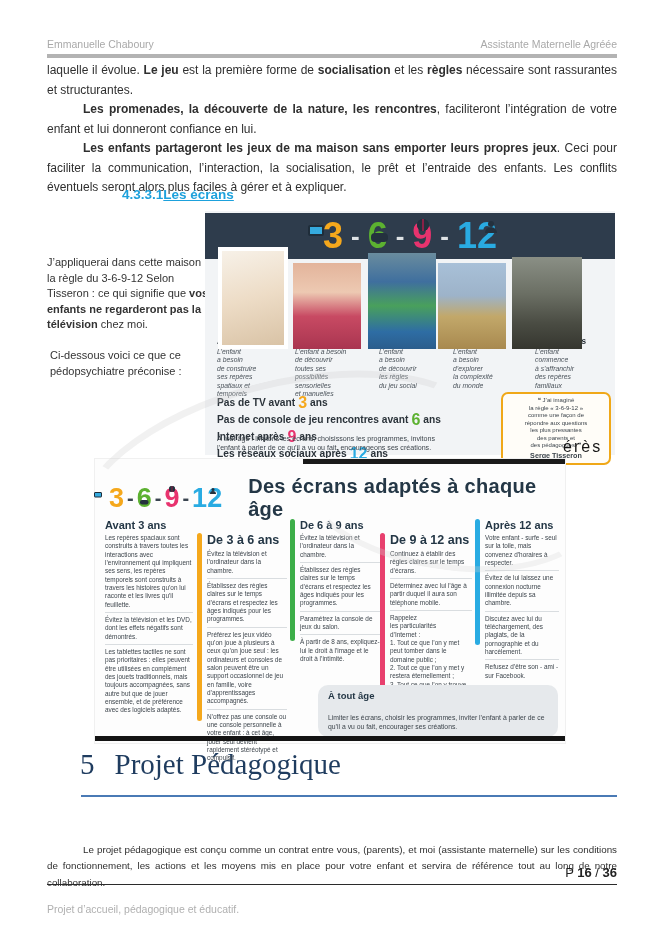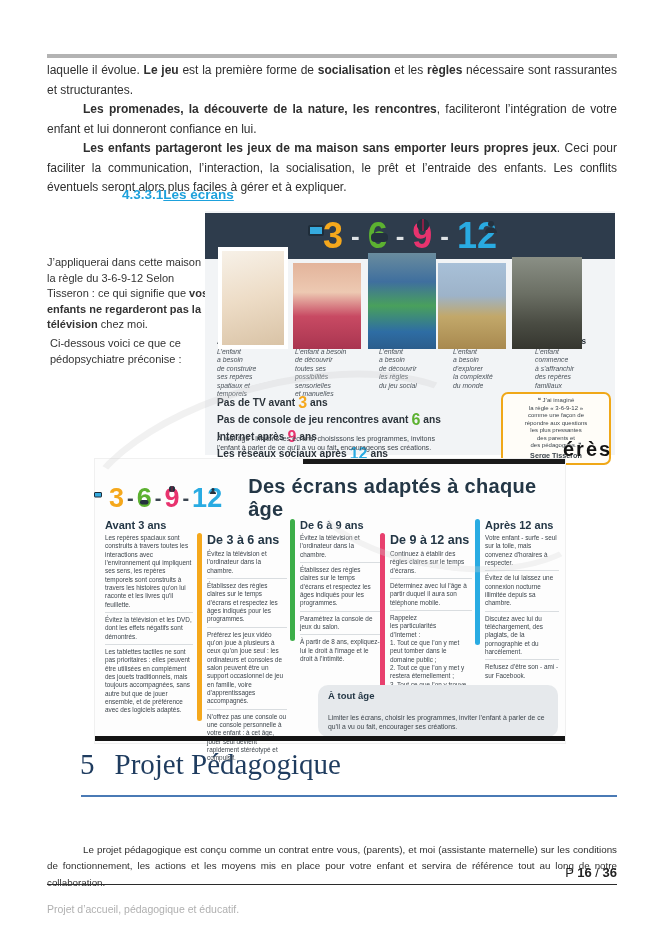--- a/index.html
+++ b/index.html
@@ -14,21 +14,21 @@
   
   .body-text { position:absolute; left:47px; right:44px; top:61px; font-size:12px; line-height:1.63; text-align:justify; }
   .body-text p.ind { text-indent:36px; }
 
   
   .h431 { position:absolute; left:122px; top:187px; font-size:13.5px; font-weight:bold; color:#1da1dc; }
   .h431 .u { text-decoration:underline; }
 
   
   .side-note { position:absolute; left:47px; top:255px; width:162px; font-size:11px; line-height:1.42; color:#333; }
-  .side-note p + p { margin-top:3px; padding-left:3px; }
+  .side-note p + p { margin-top:15px; padding-left:3px; }
 
   
   .info1 { position:absolute; left:205px; top:211px; width:410px; height:244px; background:#f2f4f6; z-index:1; }
   .band { position:absolute; left:0; top:2px; width:100%; height:46px; background:#2e3c4c; display:flex; align-items:center; justify-content:center; }
   .num { position:relative; font-weight:800; line-height:1; }
   .band .num { font-size:36px; }
   .band .dash { color:#dfe3e6; font-size:26px; font-weight:800; margin:0 8px; }
   .orange { color:#f5a81c; } .green { color:#5cb130; } .pink { color:#e8336e; } .blue { color:#29abe2; }
   .tv-ic { position:absolute; left:-15px; top:7px; width:16px; height:11px; background:#35aade; border:2px solid #1f2d3a; border-radius:2px; }
   .pad-ic { position:absolute; left:3px; top:15px; width:17px; height:9px; background:#24313e; border-radius:4px; }
@@ -51,21 +51,21 @@
   .cols1 p { font-size:6.8px; font-style:italic; line-height:1.25; color:#4a525a; white-space:pre-line; }
 
   .rules { position:absolute; left:12px; top:184px; width:285px; }
   .rl { font-size:10.2px; font-weight:bold; color:#2b333a; line-height:1; margin-bottom:1px; display:flex; align-items:center; }
   .rl .rn { font-size:16px; font-weight:800; margin:0 3px; }
   .tout { position:absolute; left:12px; top:224px; width:290px; font-size:7.1px; color:#3d454c; line-height:1.3; white-space:pre-line; }
 
   .quote { position:absolute; left:296px; top:181px; width:110px; min-height:48px; background:#fffdf8; border:2px solid #f0a818; border-radius:7px; padding:3px 4px; text-align:center; }
   .quote p { font-size:6px; line-height:1.25; color:#3d454c; white-space:pre-line; }
   .quote .qa { font-size:7.2px; font-weight:bold; margin-top:1px; }
-  .eres { position:absolute; left:358px; top:227px; font-size:20px; font-weight:bold; color:#141414; letter-spacing:2px; }
+  .eres { position:absolute; left:358px; top:227px; font-size:16px; font-weight:normal; color:#141414; letter-spacing:2px; }
   .eres:before { content:""; position:absolute; left:1px; top:7px; width:8px; height:8px; border-radius:50%; background:#2aa9e0; z-index:-1; }
 
   
   .info2 { position:absolute; left:95px; top:459px; width:470px; height:284px; background:#fdfdfd; box-shadow:0 0 0 1px #f0f0f0; z-index:1; }
   .topbar { position:absolute; right:0; top:0; width:262px; height:5px; background:#1a1a1a; }
   .botbar { position:absolute; left:0; right:0; top:277px; height:5px; background:#141414; }
   .i2head { position:absolute; left:14px; top:16px; display:flex; align-items:center; }
   .i2head .num { font-size:27px; }
   .i2head .d2 { color:#3a4550; font-size:20px; font-weight:800; margin:0 3px; }
   .i2head .num i { transform:scale(.5); transform-origin:top left; }
@@ -106,20 +106,24 @@
   
   .watermark { position:absolute; left:0; top:0; width:100%; height:100%; pointer-events:none; z-index:4; opacity:.28; }
   .wm1 { position:absolute; left:70px; top:380px; width:430px; height:210px; border:7px solid #cfcfcf; border-color:#cfcfcf transparent transparent transparent; border-radius:50%; transform:rotate(-14deg); }
   .wm2 { position:absolute; left:300px; top:420px; width:300px; height:150px; border:6px solid #d6d6d6; border-color:transparent transparent #d6d6d6 transparent; border-radius:50%; transform:rotate(8deg); }
 </style>
 </head>
 <body>
 
 <div class="page">
 
+  <div class="doc-header">
+    <span>Emmanuelle Chaboury</span>
+    <span>Assistante Maternelle Agréée</span>
+  </div>
   <div class="hdr-bar"></div>
 
   <div class="body-text">
     <p><span>laquelle il évolue. </span><span style="font-weight: bold;">Le jeu</span><span> est la première forme de </span><span style="font-weight: bold;">socialisation</span><span> et les </span><span style="font-weight: bold;">règles</span><span> nécessaire sont rassurantes et structurantes.</span></p>
     <p class="ind"><span style="font-weight: bold;">Les promenades, la découverte de la nature, les rencontres</span><span>, faciliteront l’intégration de votre enfant et lui donneront confiance en lui.</span></p>
     <p class="ind"><span style="font-weight: bold;">Les enfants partageront les jeux de ma maison sans emporter leurs propres jeux</span><span>. Ceci pour faciliter la communication, l’interaction, la socialisation, le prêt et l’entraide des enfants. Les conflits éventuels seront alors plus faciles à gérer et à expliquer.</span></p>
   </div>
 
   <h3 class="h431">
     <span>4.3.3.1</span><span class="u">Les écrans</span>

